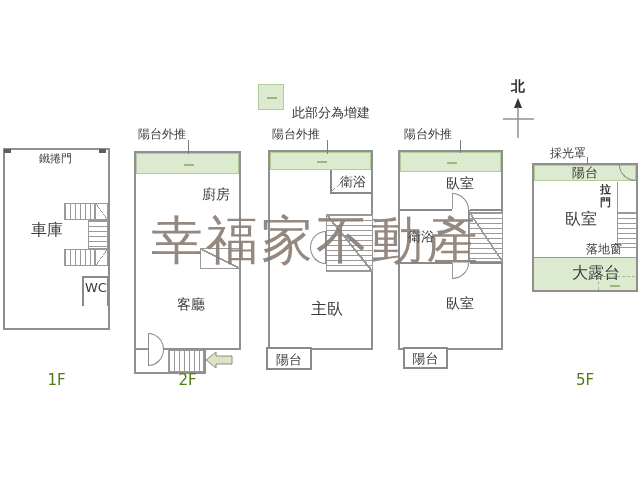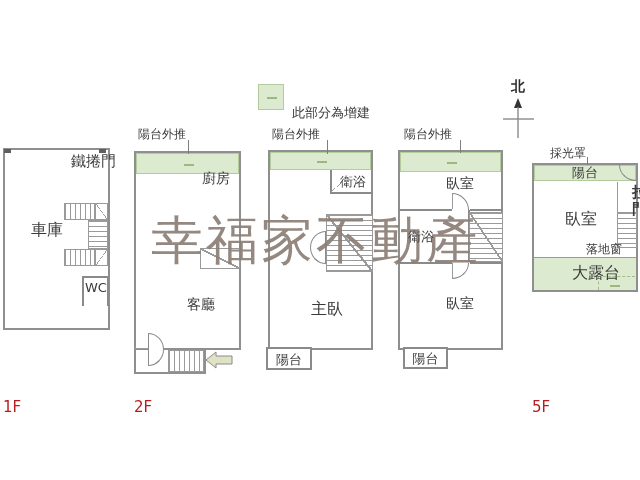--- a/index.html
+++ b/index.html
@@ -28,23 +28,23 @@
       repeating-linear-gradient(to bottom, #9a9a9a 0 1px, transparent 1px 5px);}
   
   .arc{position:absolute; box-sizing:border-box; background:#fff; z-index:3;}
   .arc-right{border:1px solid #8a8a8a; border-radius:0 100% 100% 0 / 0 50% 50% 0;}
   .arc-left{border:1px solid #8a8a8a; border-radius:100% 0 0 100% / 50% 0 0 50%;}
   .arc-bl{border-left:1px solid #8a8a8a; border-bottom:1px solid #8a8a8a; border-radius:0 0 0 100%; background:transparent;}
   .arc-tr{border-top:1px solid #8a8a8a; border-right:1px solid #8a8a8a; border-radius:0 100% 0 0; background:transparent;}
   .arc-br{border-bottom:1px solid #8a8a8a; border-right:1px solid #8a8a8a; border-radius:0 0 100% 0; background:transparent;}
   
   .t{position:absolute; color:#3a3a3a; z-index:10; white-space:nowrap; line-height:1.2;}
-  .s11{font-size:15px;margin-left:32px;} .s12{font-size:12px;} .s13{font-size:13px;}
+  .s11{font-size:11px;} .s12{font-size:12px;} .s13{font-size:13px;}
   .s14{font-size:14px;} .s16{font-size:16px;}
-  .floor-label{position:absolute; top:371px; text-align:left; font-size:15px; color:#b91c1c; z-index:10;margin-top:27px;}
+  .floor-label{position:absolute; top:371px; text-align:center; font-size:15px; color:#4d7c0f; z-index:10;}
   .vertical-txt{white-space:normal; word-break:break-all; width:14px; line-height:1.15;font-weight:bold;}
   .corner-mark{position:absolute; width:7px; height:4px; background:#5f5f5f; z-index:3;}
   
   #watermark{
     position:absolute; left:151px; top:206px; font-size:52px; font-weight:400;
     color:#8c8077; letter-spacing:3px; z-index:5; white-space:nowrap; opacity:0.93;
   }
   .leader{position:absolute; width:1px; background:#7d7d7d; z-index:4;}
   .room-box{position:absolute; border:2px solid #8a8a8a; box-sizing:border-box; background:#fff; z-index:4; text-align:center;}
 </style>
@@ -81,23 +81,23 @@
   <div class="arc arc-br" style="left:96px; top:294px; width:12px; height:12px;"></div>
   <div class="t s13" style="left:85px; top:280px;">WC</div>
   <div class="floor-label" style="left:3px; width:107px;">1F</div>
 
   <div class="unit" style="left:134px; top:151px; width:107px; height:199px;"></div>
   <div class="green" style="left:136px; top:153px; width:103px; height:21px;">
     <div class="dim-mark" style="left:47px; top:10px;"></div>
   </div>
   <div class="t s12" style="left:138px; top:127px;">陽台外推</div>
   <div class="leader" style="left:188px; top:140px; height:14px;"></div>
-  <div class="t s14" style="left:202px; top:170px;">廚房</div>
+  <div class="t s14" style="left:202px; top:186px;">廚房</div>
   <div class="stair treads-x diag-up" style="left:200px; top:248px; width:40px; height:21px;"></div>
-  <div class="t s14" style="left:177px; top:296px;margin-left:10px;">客廳</div>
+  <div class="t s14" style="left:177px; top:296px;">客廳</div>
   <div class="abs" style="left:134px; top:350px; width:72px; height:24px; border:2px solid #8f8f8f; border-top:none; box-sizing:border-box; background:#fff; z-index:1;"></div>
   <div class="arc arc-right" style="left:148px; top:333px; width:16px; height:33px; border-left:1px solid #8a8a8a;"></div>
   <div class="thin-h" style="left:134px; top:348px; width:14px;"></div>
   <div class="stair treads-x" style="left:168px; top:350px; width:36px; height:22px;"></div>
   <svg class="abs" style="left:205px; top:351px; z-index:6;" width="28" height="18">
     <polygon points="1,9 11,1 11,5 27,5 27,13 11,13 11,17" fill="#dfe3c4" stroke="#8a8a8a" stroke-width="1"></polygon>
   </svg>
   <div class="floor-label" style="left:134px; width:107px;">2F</div>
 
   <div class="unit" style="left:268px; top:150px; width:105px; height:200px;"></div>

